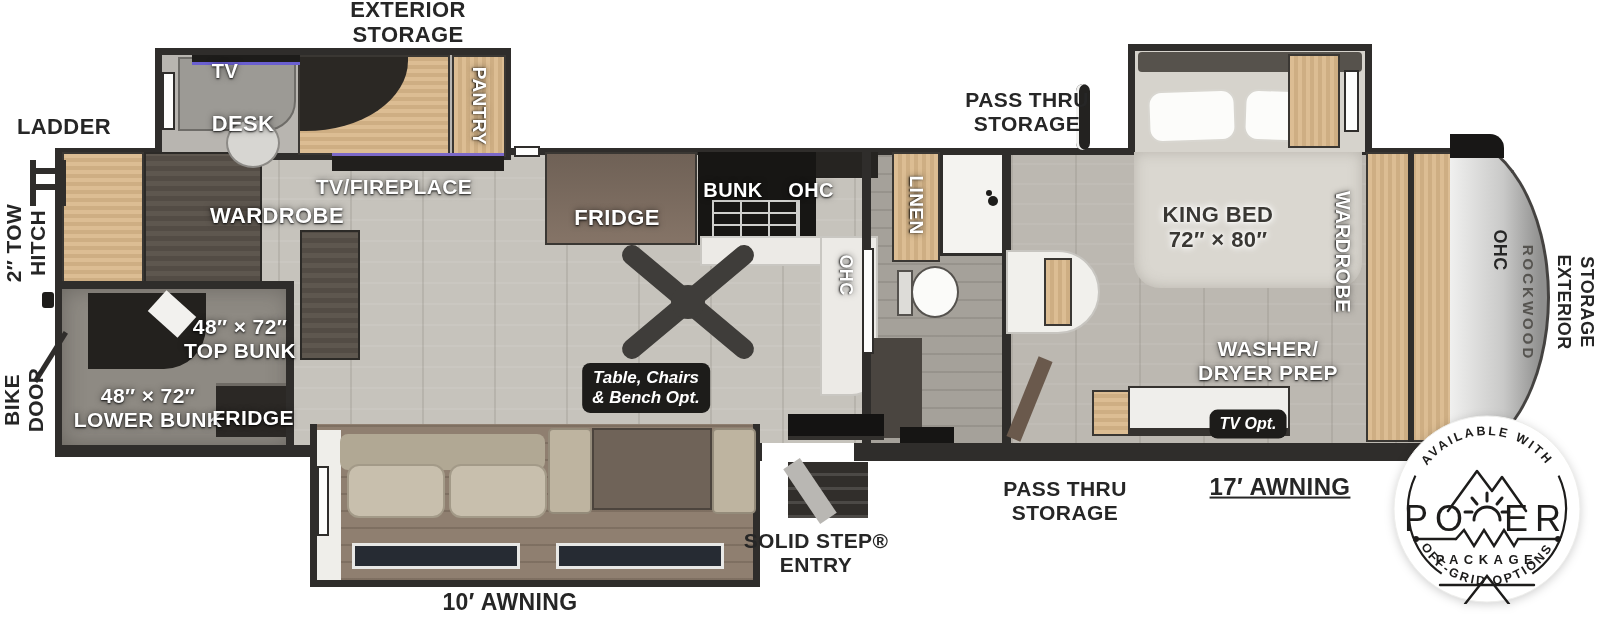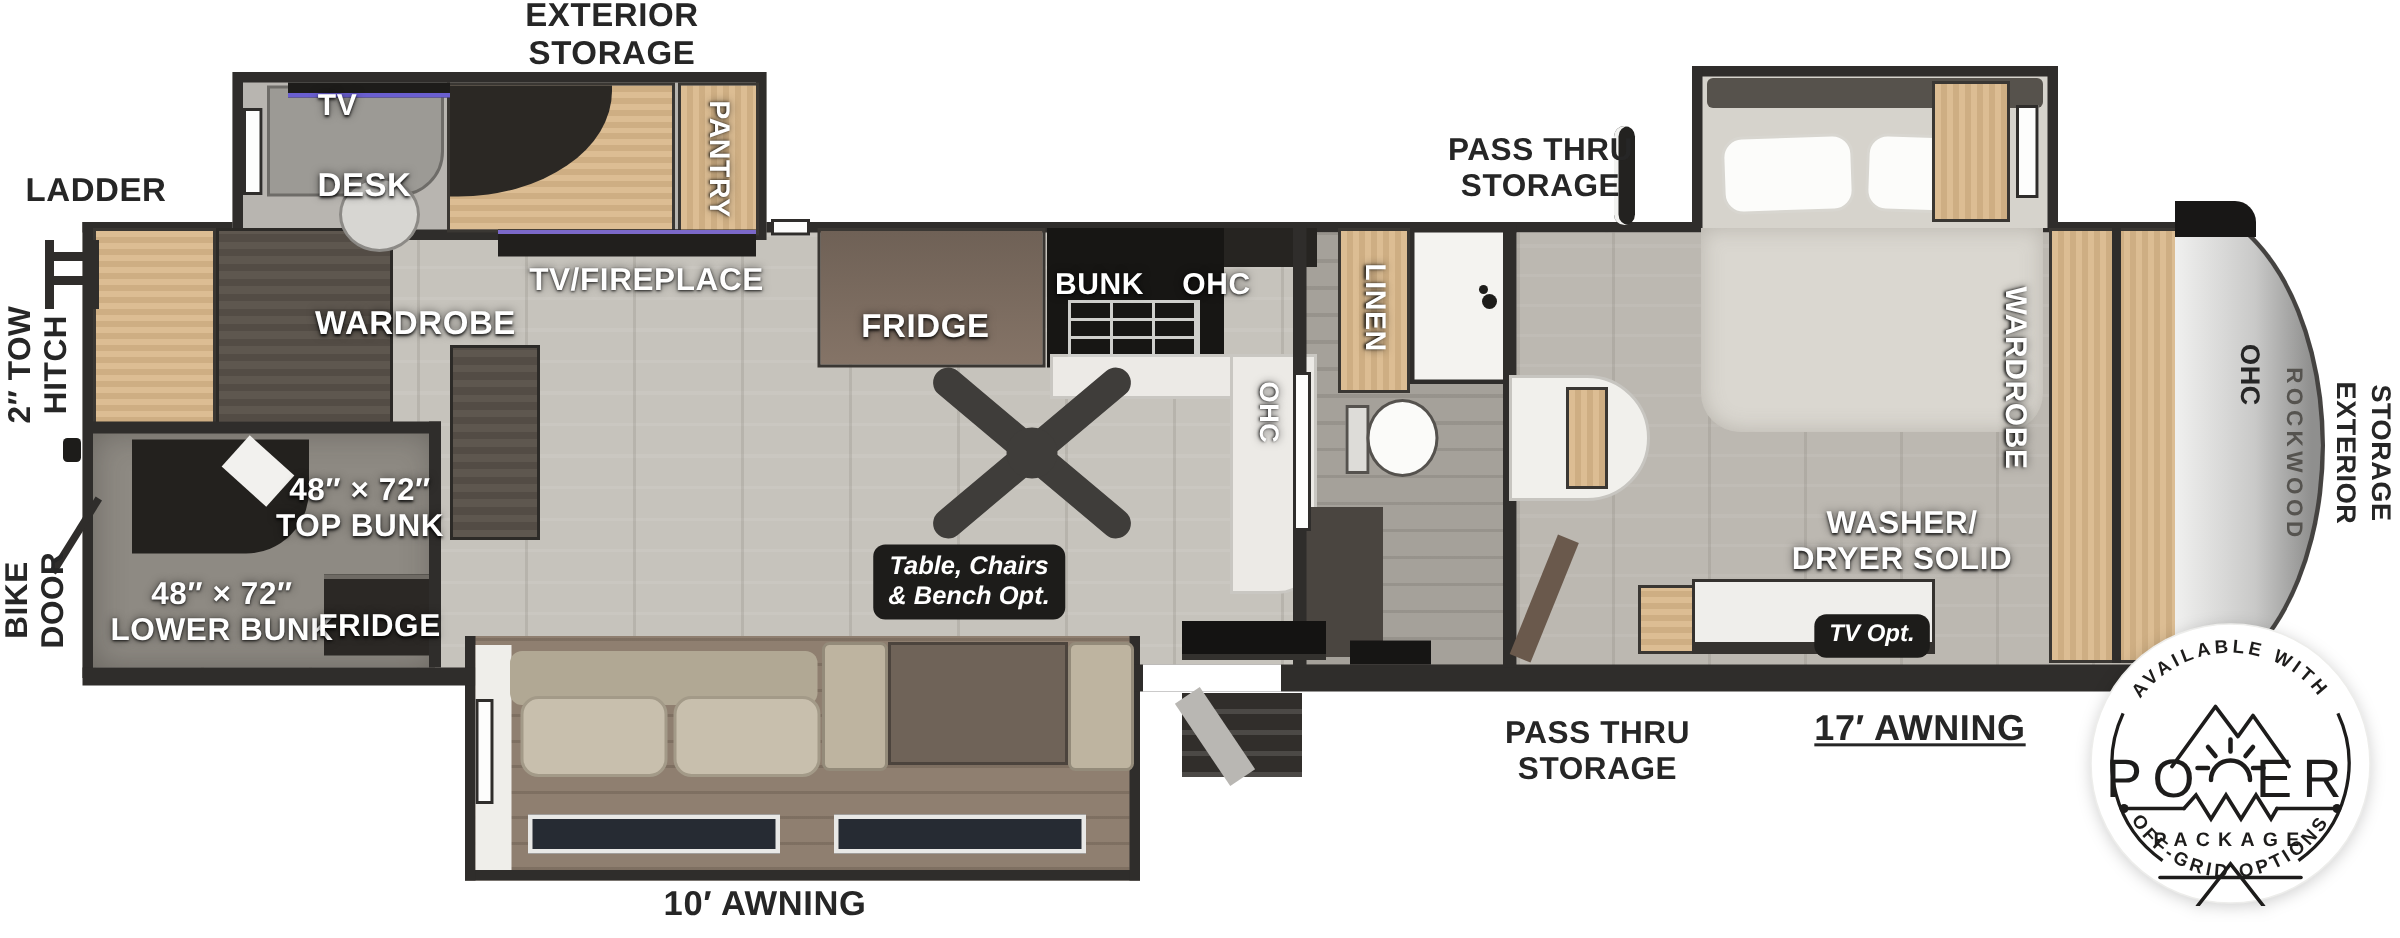--- a/index.html
+++ b/index.html
@@ -142,48 +142,52 @@
   <div class="a" style="left:1076px;top:84px;width:14px;height:66px;background:#232220;border-radius:8px;box-shadow:inset 3px 0 0 #f2f2f0;z-index:3;"></div>
 
   <div class="lb lo" style="left:408px;top:23px;font-size:22px;">EXTERIOR
 STORAGE</div>
   <div class="lb lo" style="left:64px;top:127px;font-size:22px;">LADDER</div>
   <div class="lb lo r270" style="left:14px;top:243px;font-size:21px;">2″ TOW</div>
   <div class="lb lo r270" style="left:38px;top:243px;font-size:21px;">HITCH</div>
   <div class="lb lo r270" style="left:12px;top:400px;font-size:21px;">BIKE</div>
   <div class="lb lo r270" style="left:36px;top:400px;font-size:21px;">DOOR</div>
   <div class="lb lo" style="left:510px;top:603px;font-size:23px;">10′ AWNING</div>
+  <div class="lb lo" style="left:816px;top:553px;font-size:21px;">SOLID STEP®
+ENTRY</div>
   <div class="lb lo" style="left:1065px;top:501px;font-size:21px;">PASS THRU
 STORAGE</div>
   <div class="lb lo" style="left:1280px;top:487px;font-size:24px;text-decoration:underline;">17′ AWNING</div>
   <div class="lb lo" style="left:1027px;top:112px;font-size:21px;">PASS THRU
 STORAGE</div>
   <div class="lb lo r90" style="left:1564px;top:302px;font-size:18px;">EXTERIOR</div>
   <div class="lb lo r90" style="left:1587px;top:302px;font-size:18px;">STORAGE</div>
 
   <div class="lb lw" style="left:225px;top:71px;font-size:20px;">TV</div>
   <div class="lb lw" style="left:243px;top:124px;font-size:22px;">DESK</div>
   <div class="lb lw r90" style="left:479px;top:106px;font-size:19px;">PANTRY</div>
   <div class="lb lw" style="left:277px;top:216px;font-size:22px;">WARDROBE</div>
-  <div class="lb lw" style="left:394px;top:187px;font-size:21px;margin-left:37px;">TV/FIREPLACE</div>
+  <div class="lb lw" style="left:394px;top:187px;font-size:21px;">TV/FIREPLACE</div>
   <div class="lb lw" style="left:240px;top:339px;font-size:21px;">48″ × 72″
 TOP BUNK</div>
   <div class="lb lw" style="left:148px;top:408px;font-size:21px;">48″ × 72″
 LOWER BUNK</div>
   <div class="lb lw" style="left:253px;top:418px;font-size:21px;">FRIDGE</div>
   <div class="lb lw" style="left:617px;top:218px;font-size:22px;">FRIDGE</div>
   <div class="lb lw" style="left:733px;top:190px;font-size:20px;">BUNK</div>
   <div class="lb lw" style="left:811px;top:190px;font-size:20px;">OHC</div>
   <div class="lb lw r90" style="left:846px;top:275px;font-size:18px;">OHC</div>
   <div class="badgepill" style="left:646px;top:388px;font-size:17px;">Table, Chairs
 &amp; Bench Opt.</div>
   <div class="lb lw r90" style="left:916px;top:205px;font-size:19px;">LINEN</div>
+  <div class="lb ld" style="left:1218px;top:228px;font-size:22px;">KING BED
+72″ × 80″</div>
   <div class="lb lw r90" style="left:1343px;top:252px;font-size:20px;">WARDROBE</div>
   <div class="lb lw" style="left:1268px;top:361px;font-size:21px;">WASHER/
-DRYER SOLID</div>
+DRYER PREP</div>
   <div class="badgepill" style="left:1248px;top:424px;font-size:16px;">TV Opt.</div>
   <div class="lb lo r90" style="left:1500px;top:250px;font-size:18px;z-index:6;">OHC</div>
   <div class="lb r90" style="left:1528px;top:303px;font-size:15px;letter-spacing:3px;color:#55534f;z-index:6;">ROCKWOOD</div>
 
   <svg style="position:absolute;left:1392px;top:414px;z-index:9;filter:drop-shadow(0 2px 5px rgba(0,0,0,.18));" width="190" height="190" viewBox="0 0 190 190">
     <circle cx="95" cy="95" r="93" fill="#ffffff" stroke="#ededeb" stroke-width="1"></circle>
     <defs>
       <path id="arcTop" d="M25.5,69.7 A74,74 0 0 1 164.5,69.7"></path>
       <path id="arcBottom" d="M23.6,121 A76,76 0 0 0 166.4,121"></path>
     </defs>

